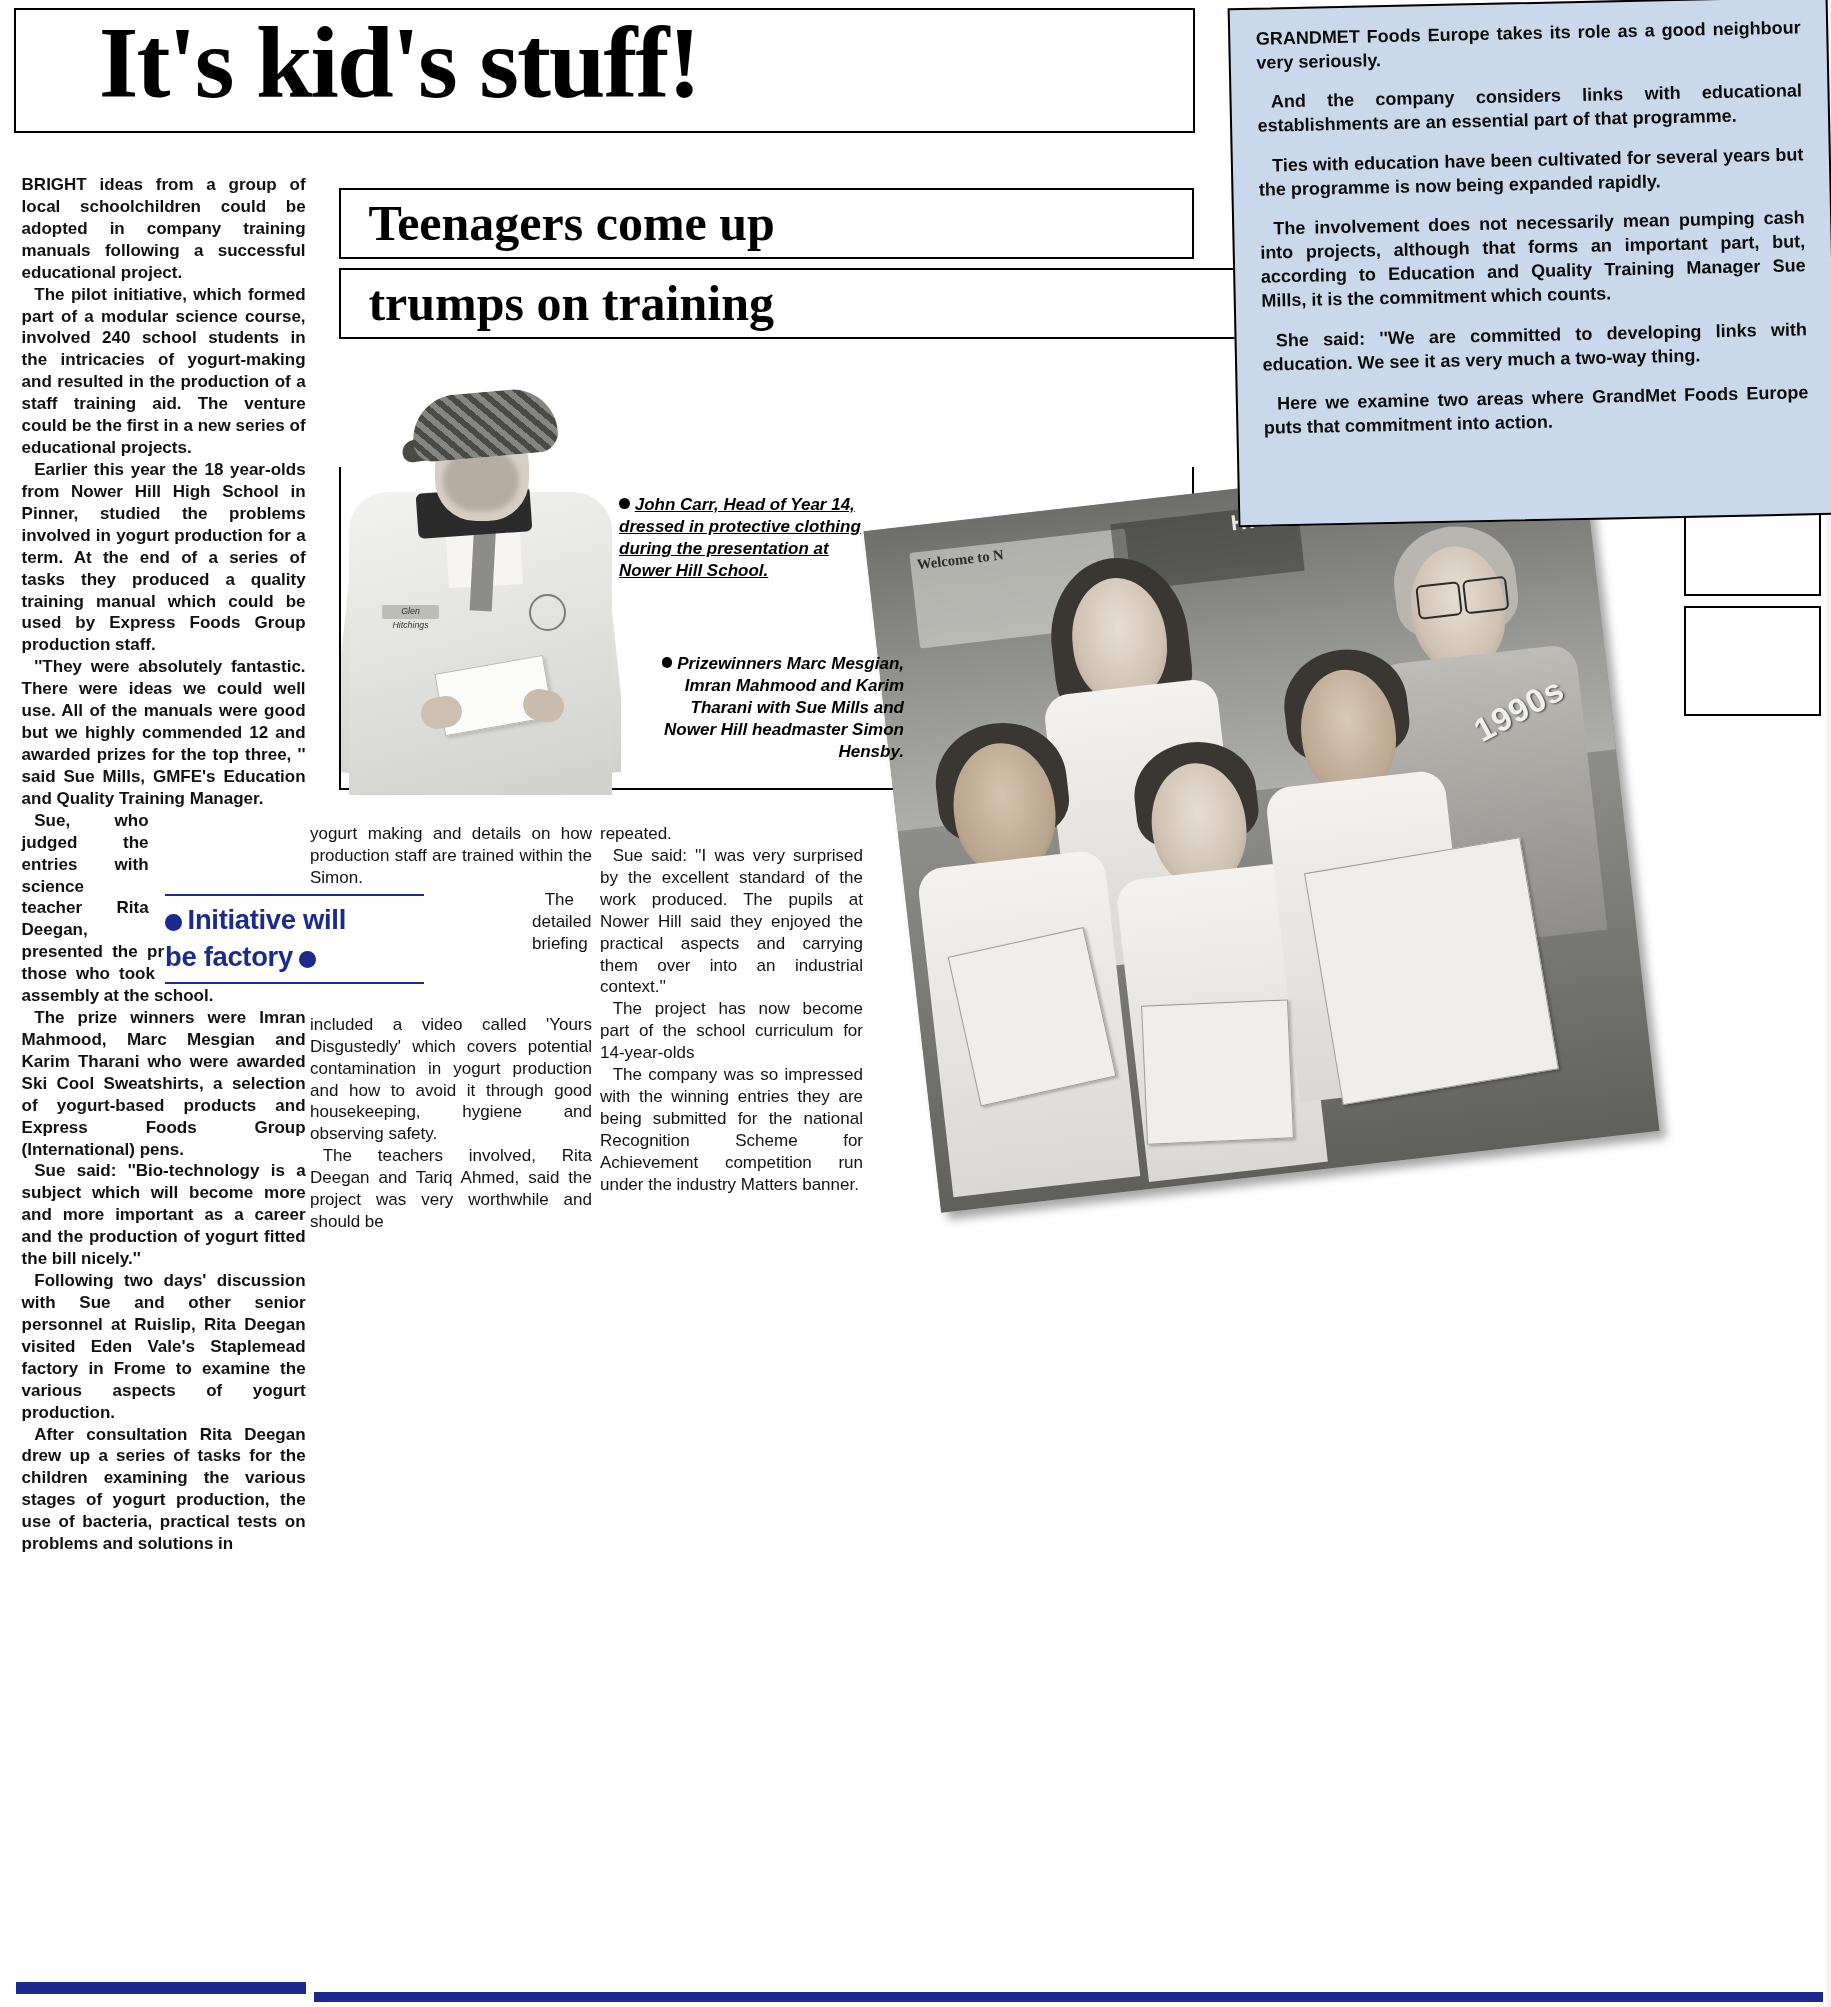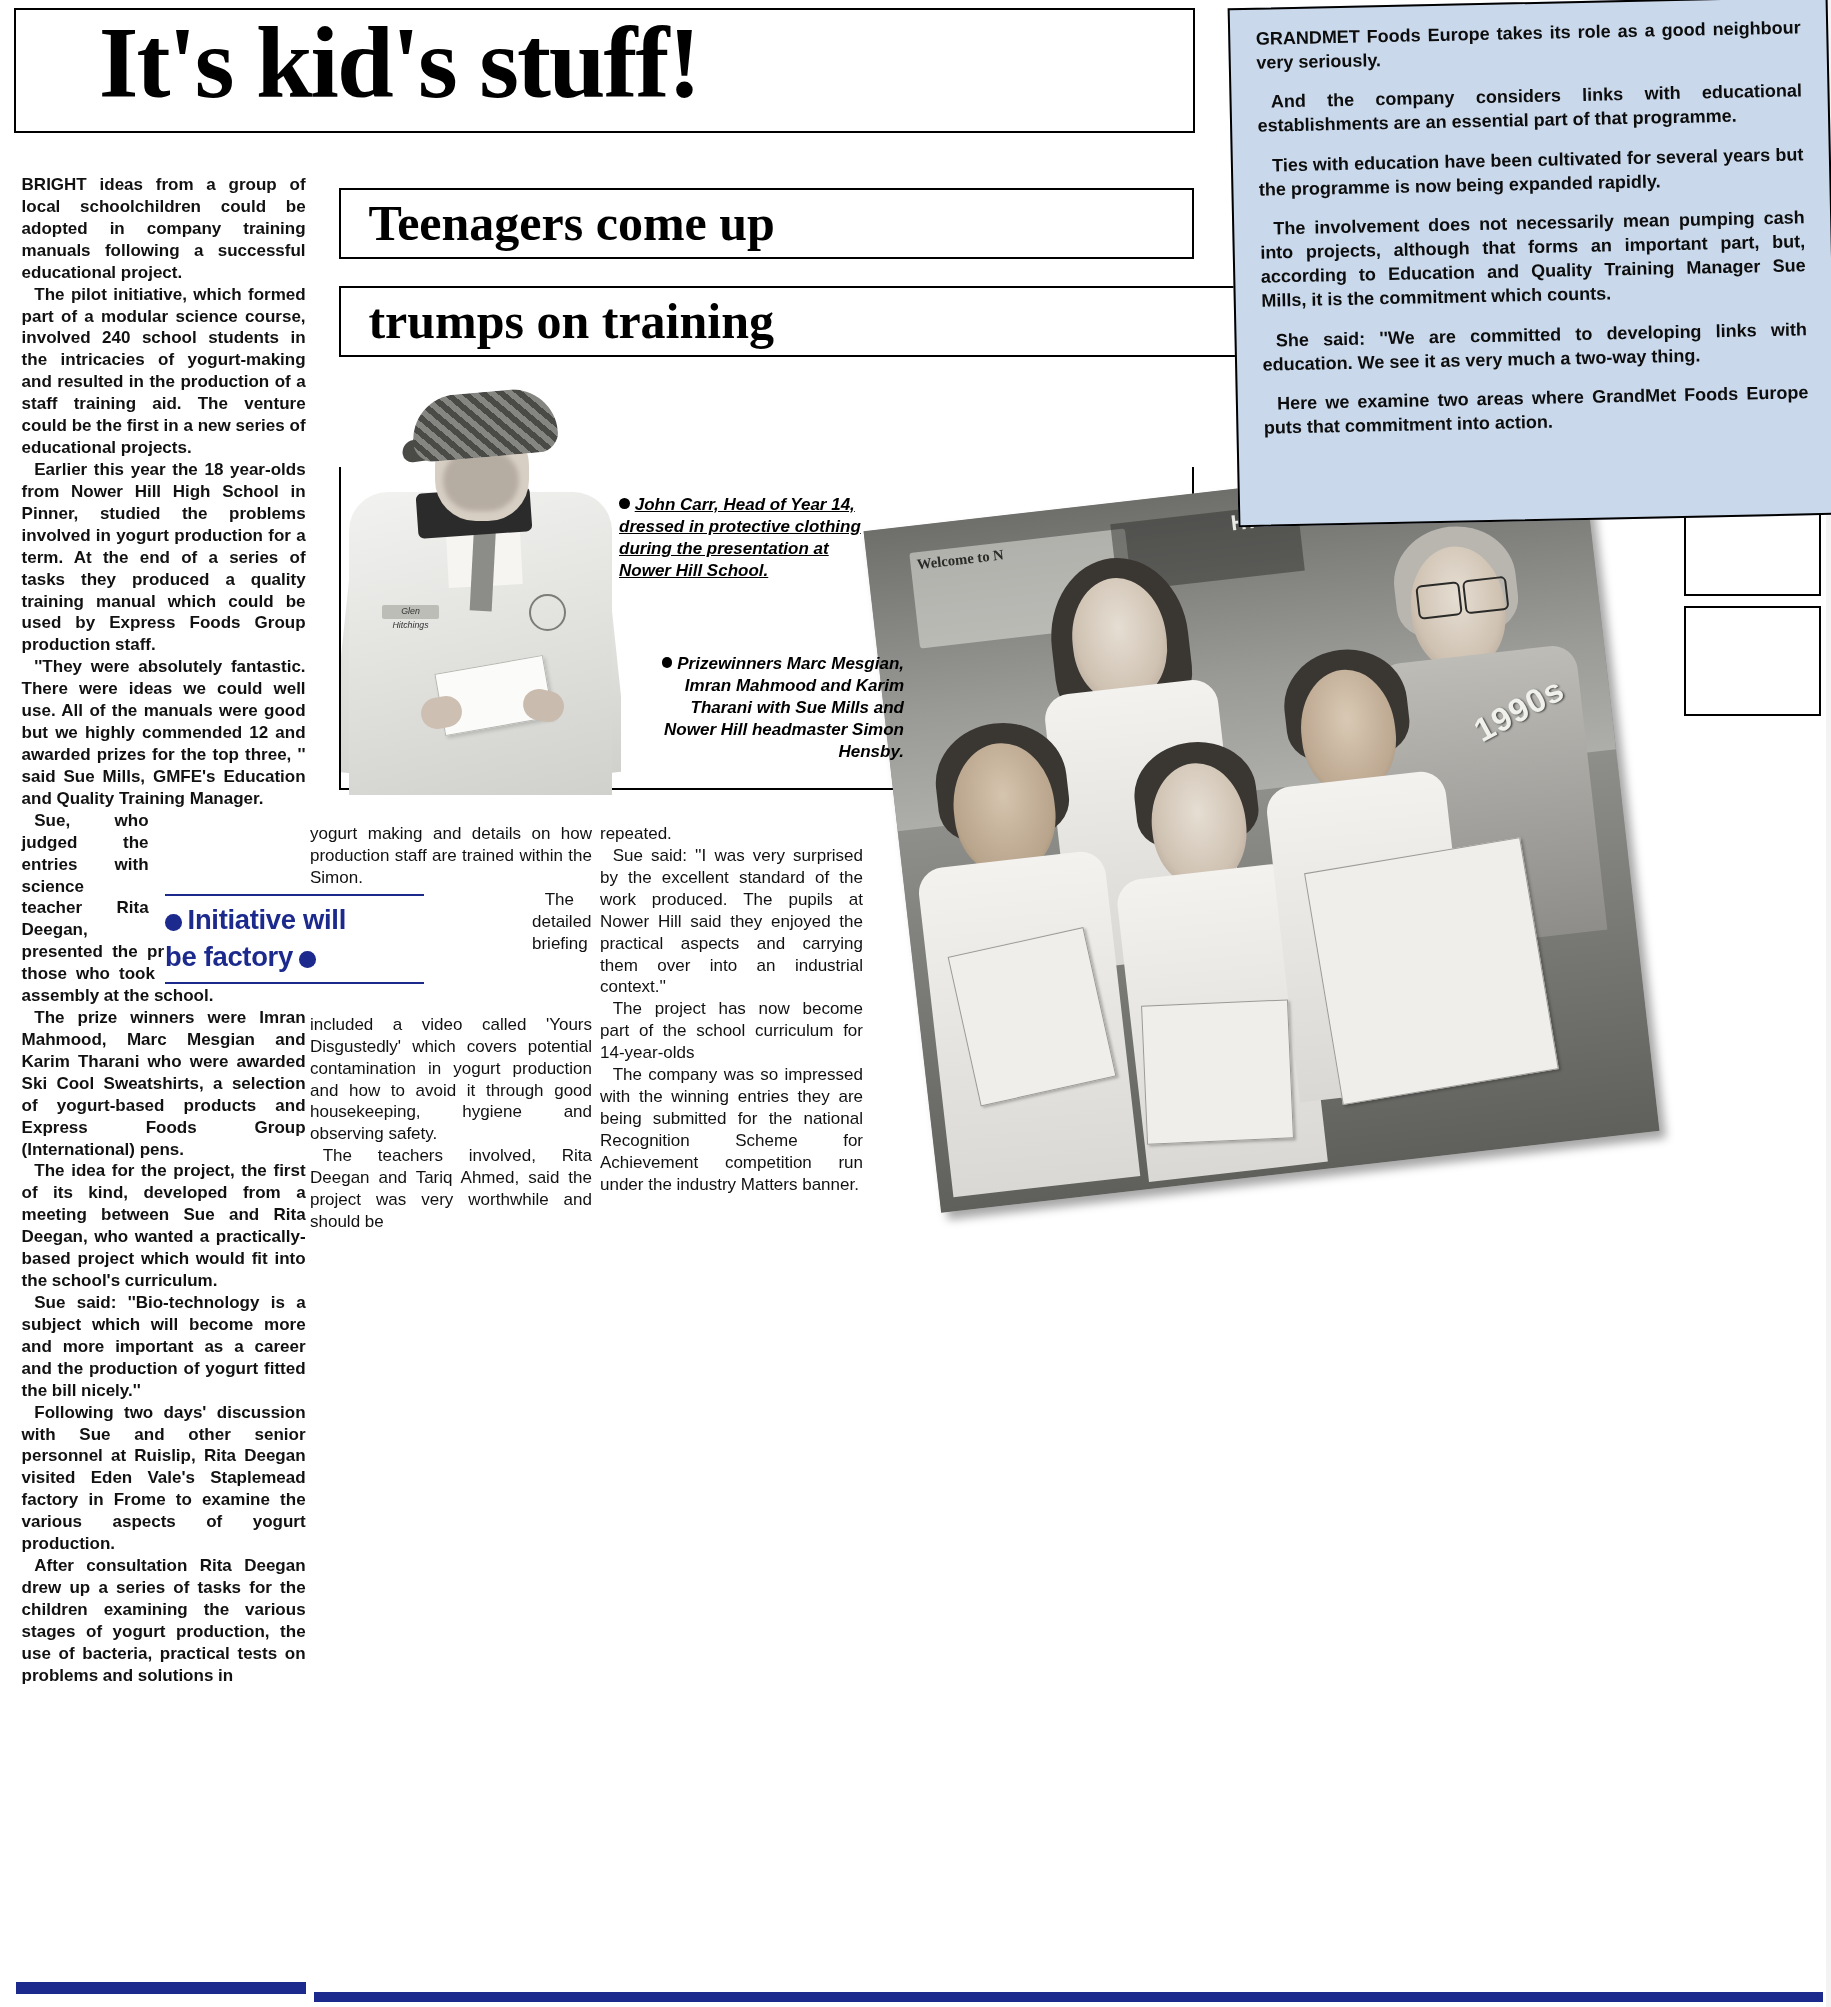--- a/index.html
+++ b/index.html
@@ -49,21 +49,21 @@
   .subhead-box .txt {
     font-family: "Liberation Serif", serif;
     font-weight: bold;
     font-size: 50px;
     white-space: nowrap;
     position: absolute;
     left: 27.4px;
   }
   #subhead1 { left: 339px; top: 188px; width: 855px; height: 71px; }
   #subhead1 .txt { top: 3.9px; text-align: right; }
-  #subhead2 { left: 339px; top: 286px; width: 953px; height: 71px; }
+  #subhead2 { left: 339px; top: 268px; width: 953px; height: 71px; }
   #subhead2 .txt { top: 3.9px; }
 
   
   #photoframe {
     position: absolute;
     left: 339px; top: 467px; width: 855px; height: 323px;
     border: 2.9px solid #000;
     box-sizing: border-box;
     border-top: none;
     background: transparent;
@@ -522,21 +522,20 @@
   <span class="cap-dot"></span><span>Prizewinners Marc Mesgian, Imran Mahmood and Karim Tharani with Sue Mills and Nower Hill headmaster Simon Hensby.</span>
 </div>
 
 <div class="col" id="col1">
   <p class="first">BRIGHT ideas from a group of local schoolchildren could be adopted in company training manuals following a successful educational project.</p>
   <p>The pilot initiative, which formed part of a modular science course, involved 240 school students in the intricacies of yogurt-making and resulted in the production of a staff training aid. The venture could be the first in a new series of educational projects.</p>
   <p>Earlier this year the 18 year-olds from Nower Hill High School in Pinner, studied the problems involved in yogurt production for a term. At the end of a series of tasks they produced a quality training manual which could be used by Express Foods Group production staff.</p>
   <p>''They were absolutely fantastic. There were ideas we could well use. All of the manuals were good but we highly commended 12 and awarded prizes for the top three, '' said Sue Mills, GMFE's Education and Quality Training Manager.</p>
   <p><span class="quote-spacer"></span><span>Sue, who judged the entries with science teacher Rita Deegan, presented the prizes and praised those who took part at a special assembly at the school.</span></p>
   <p>The prize winners were Imran Mahmood, Marc Mesgian and Karim Tharani who were awarded Ski Cool Sweatshirts, a selection of yogurt-based products and Express Foods Group (International) pens.</p>
-  <p>The idea for the project, the first of its kind, developed from a meeting between Sue and Rita Deegan, who wanted a practically- based project which would fit into the school's curriculum.</p>
   <p>Sue said: ''Bio-technology is a subject which will become more and more important as a career and the production of yogurt fitted the bill nicely.''</p>
   <p>Following two days' discussion with Sue and other senior personnel at Ruislip, Rita Deegan visited Eden Vale's Staplemead factory in Frome to examine the various aspects of yogurt production.</p>
   <p>After consultation Rita Deegan drew up a series of tasks for the children examining the various stages of yogurt production, the use of bacteria, practical tests on problems and solutions in</p>
 </div>
 
 <div class="col" id="col2">
   <p class="first">yogurt making and details on how production staff are trained within the Simon.</p>
   <p><span class="quote-spacer2"></span><span>The detailed briefing included a video called 'Yours Disgustedly' which covers potential contamination in yogurt production and how to avoid it through good housekeeping, hygiene and observing safety.</span></p>
   <p>The teachers involved, Rita Deegan and Tariq Ahmed, said the project was very worthwhile and should be</p>
 </div>

